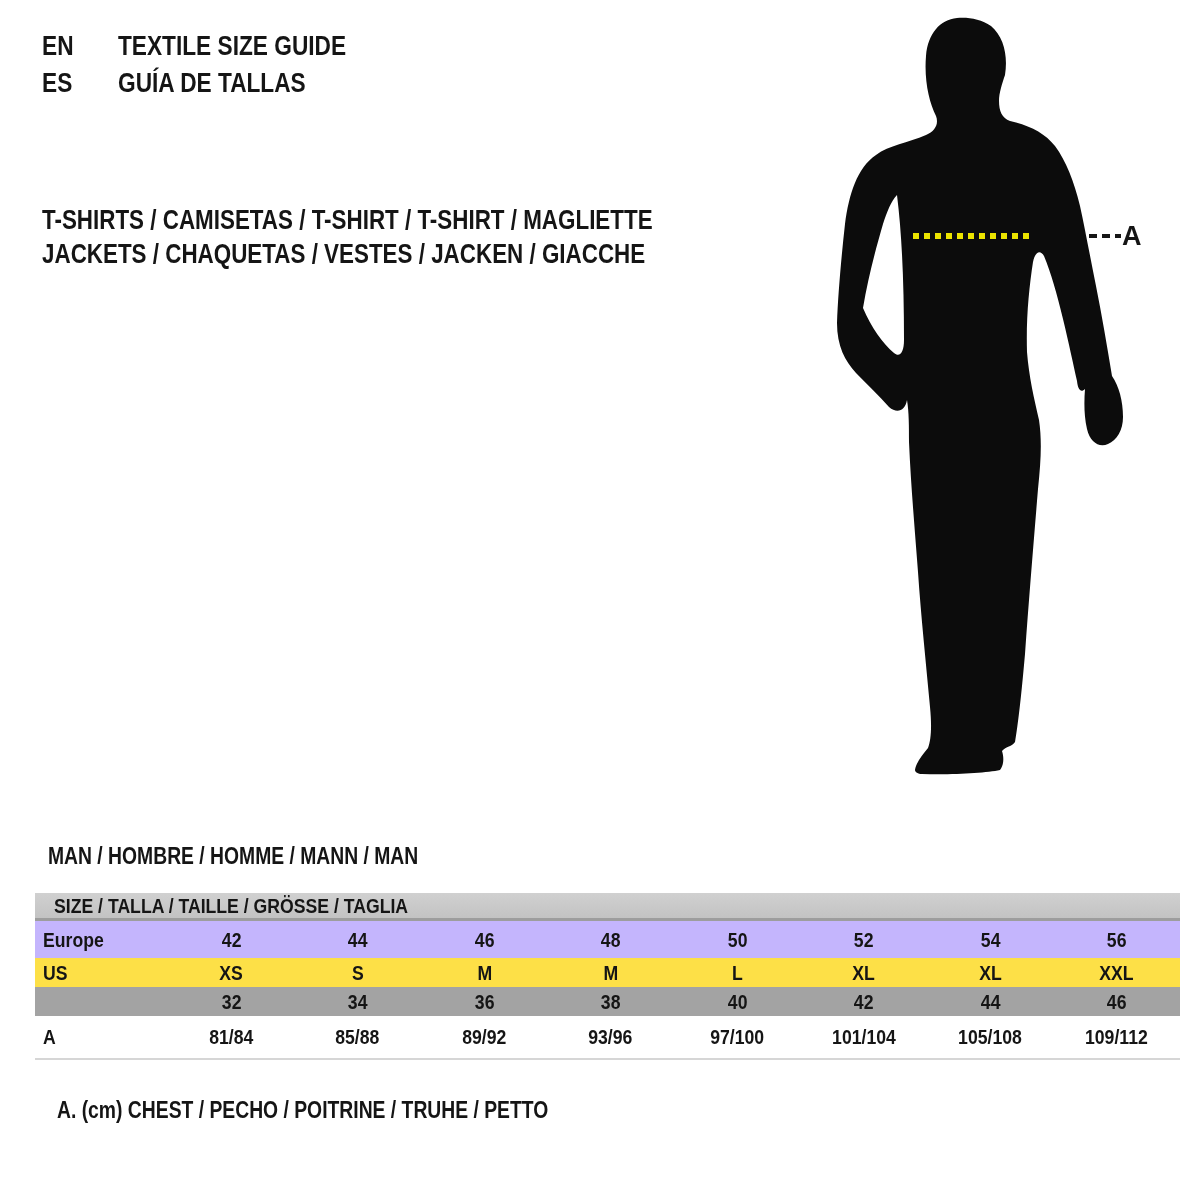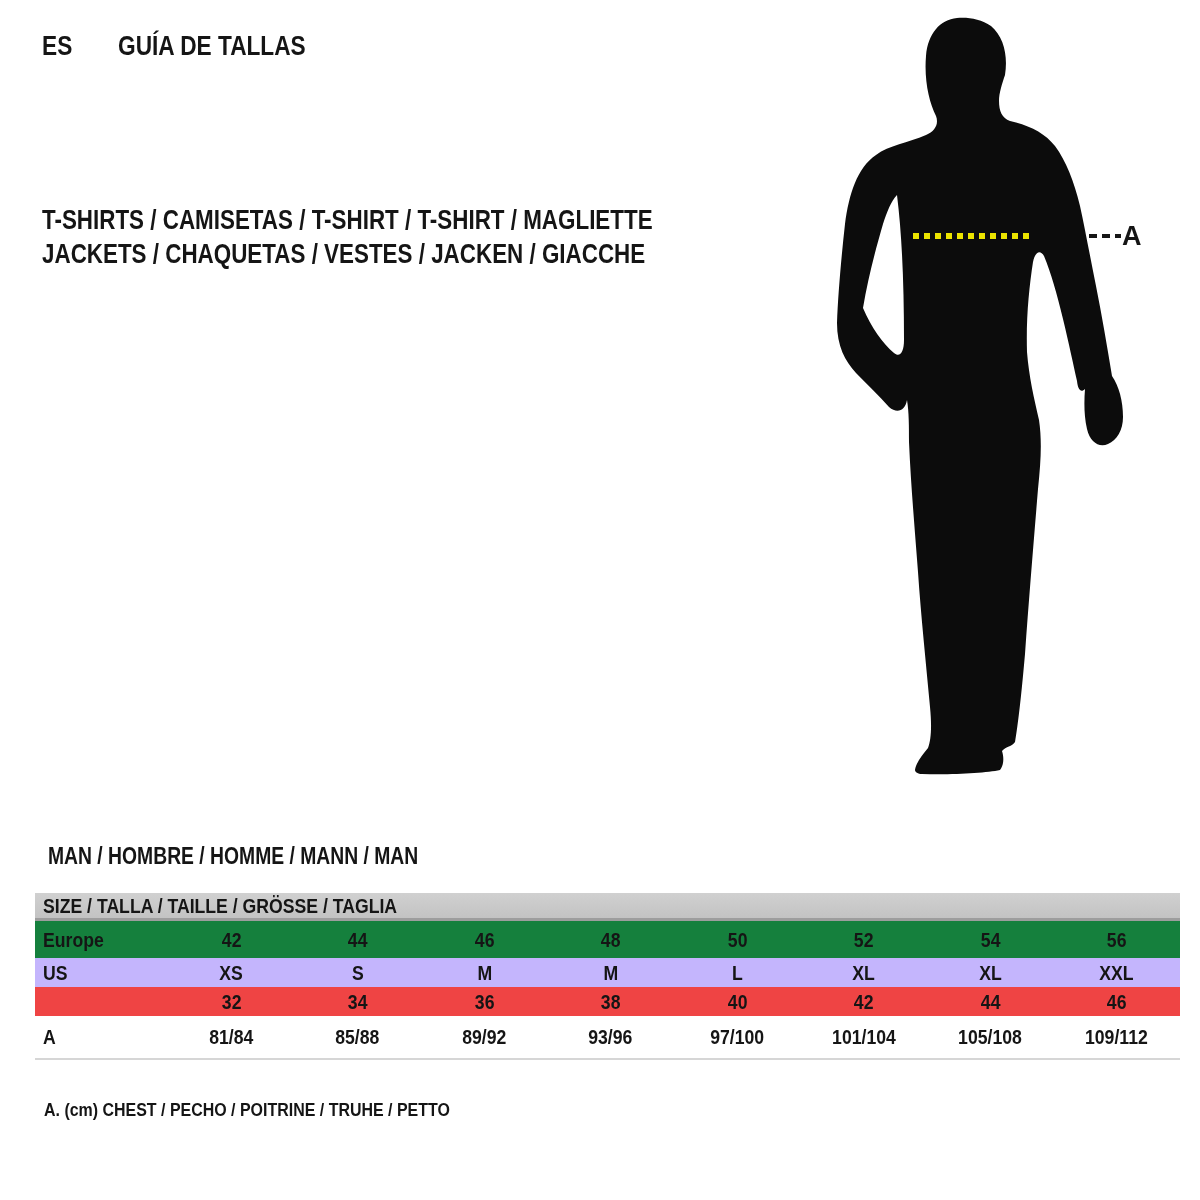--- a/index.html
+++ b/index.html
@@ -18,40 +18,44 @@
   
   .cat-block{position:absolute;left:42px;top:203px;font-size:28px;font-weight:bold;}
   .cat-line{height:33.5px;line-height:33.5px;}
 
   
   .fig-svg{position:absolute;left:0;top:0;}
   .fig-a{position:absolute;left:1122px;top:221px;font-size:27px;font-weight:bold;line-height:30px;}
 
   
   .sec-title{position:absolute;left:48px;top:843px;font-size:23px;font-weight:bold;line-height:26px;}
-  .footnote{position:absolute;left:44px;top:1096px;font-size:19px;font-weight:bold;line-height:28px;}
+  .footnote{position:absolute;left:57px;top:1096px;font-size:23px;font-weight:bold;line-height:28px;}
 
   
   .size-table{position:absolute;left:35px;top:893px;width:1145px;font-size:21px;font-weight:bold;}
-  .thead{height:28px;display:flex;align-items:center;padding-left:8px;box-sizing:border-box;
+  .thead{height:28px;display:flex;align-items:center;padding-left:19px;box-sizing:border-box;
          background:linear-gradient(#d0d0d0,#c3c3c3);border-bottom:3px solid #9d9d9d;}
   .trow{display:grid;grid-template-columns:133px repeat(8,1fr);}
-  .row-europe{height:37px;background:#15803d;}
-  .row-us{height:29px;background:#c4b5fd;}
-  .row-measure{height:29px;background:#ef4444;}
+  .row-europe{height:37px;background:#c4b5fd;}
+  .row-us{height:29px;background:#fde047;}
+  .row-measure{height:29px;background:#a3a3a3;}
   .row-a{height:42px;background:#ffffff;border-bottom:2px solid #d6d6d6;}
   .tcell{display:flex;align-items:center;justify-content:center;overflow:visible;}
   .tcell.lbl{justify-content:flex-start;padding-left:8px;}
 </style>
 </head>
 <body>
 
 <div class="page">
 
   <div class="lang-block">
+    <div class="lang-row">
+      <span class="lang-code"><span class="cx">EN</span></span>
+      <span class="cx">TEXTILE SIZE GUIDE</span>
+    </div>
     <div class="lang-row">
       <span class="lang-code"><span class="cx">ES</span></span>
       <span class="cx">GUÍA DE TALLAS</span>
     </div>
   </div>
 
   <div class="cat-block">
     <div class="cat-line"><span class="cx8">T-SHIRTS / CAMISETAS / T-SHIRT / T-SHIRT / MAGLIETTE</span></div>
     <div class="cat-line"><span class="cx8">JACKETS / CHAQUETAS / VESTES / JACKEN / GIACCHE</span></div>
   </div>

